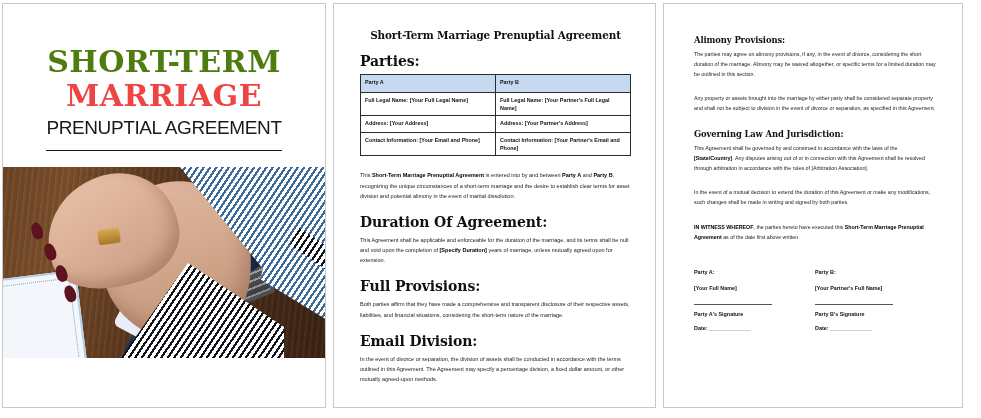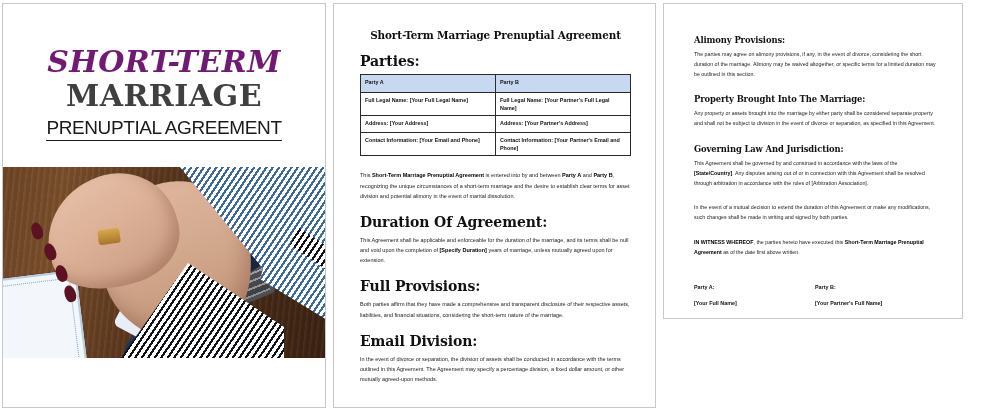--- a/index.html
+++ b/index.html
@@ -24,60 +24,59 @@
   
   .page {
     position: absolute;
     background: #ffffff;
     border: 1px solid #c8c8c8;
     box-sizing: border-box;
     overflow: hidden;
   }
   #page-cover { left: 2px;   top: 3px; width: 324px; height: 405px; }
   #page-two   { left: 333px; top: 3px; width: 323px; height: 405px; }
-  #page-three { left: 663px; top: 3px; width: 300px; height: 316px; }
+  #page-three { left: 663px; top: 3px; width: 300px; height: 405px; }
 
   
   .cover-titles {
     position: absolute;
     left: 0; right: 0;
     top: 42px;
     text-align: center;
   }
   .title-line1 {
     font-family: "DejaVu Serif", "Liberation Serif", serif;
     font-weight: bold;
     font-size: 30px;
     letter-spacing: 0.5px;
-    color: #701a75;
+    color: #4d7c0f;
     line-height: 1.08;
     margin: 0;
     white-space: nowrap;
-    font-style: italic;
   }
   .title-line2 {
     font-family: "DejaVu Serif", "Liberation Serif", serif;
     font-weight: bold;
     font-size: 30px;
     letter-spacing: 0.5px;
-    color: #404040;
+    color: #ef4444;
     line-height: 1.18;
     margin: 0;
     white-space: nowrap;
   }
   .title-sub {
     font-family: "Liberation Sans", sans-serif;
     font-weight: normal;
     font-size: 19px;
     letter-spacing: -0.4px;
     color: #1a1a1a;
     margin: 3px 0 0 0;
     display: inline-block;
     border-bottom: 1.4px solid #1a1a1a;
-    padding-bottom: 1px;
+    padding-bottom: 11px;
     white-space: nowrap;
   }
 
   
   .cover-art {
     position: absolute;
     left: -1px;
     top: 163px;
     width: 326px;
     height: 191px;
@@ -421,21 +420,20 @@
         </div>
     </div>
   </div>
 
   <div class="page" id="page-three">
     <div class="sheet-body">
 
       <div>
           <h2 class="section-heading">Alimony Provisions:</h2>
           <p class="para"><span>The parties may agree on alimony provisions, if any, in the event of divorce, considering the short duration of the marriage. Alimony may be waived altogether, or specific terms for a limited duration may be outlined in this section.</span></p>
-          <h2 class="section-heading">Property Brought Into The Marriage:</h2>
           <p class="para"><span>Any property or assets brought into the marriage by either party shall be considered separate property and shall not be subject to division in the event of divorce or separation, as specified in this Agreement.</span></p>
           <h2 class="section-heading">Governing Law And Jurisdiction:</h2>
           <p class="para"><span>This Agreement shall be governed by and construed in accordance with the laws of the </span><b>[State/Country]</b><span>. Any disputes arising out of or in connection with this Agreement shall be resolved through arbitration in accordance with the rules of [Arbitration Association].</span></p>
           <p class="para"><span>In the event of a mutual decision to extend the duration of this Agreement or make any modifications, such changes shall be made in writing and signed by both parties.</span></p>
           <p class="para"><b>IN WITNESS WHEREOF</b><span>, the parties hereto have executed this </span><b>Short-Term Marriage Prenuptial Agreement</b><span> as of the date first above written.</span></p>
         </div>
 
       <div class="sig-wrap">
         <div class="sig-col">
           <div class="sig-label">Party A:</div>

